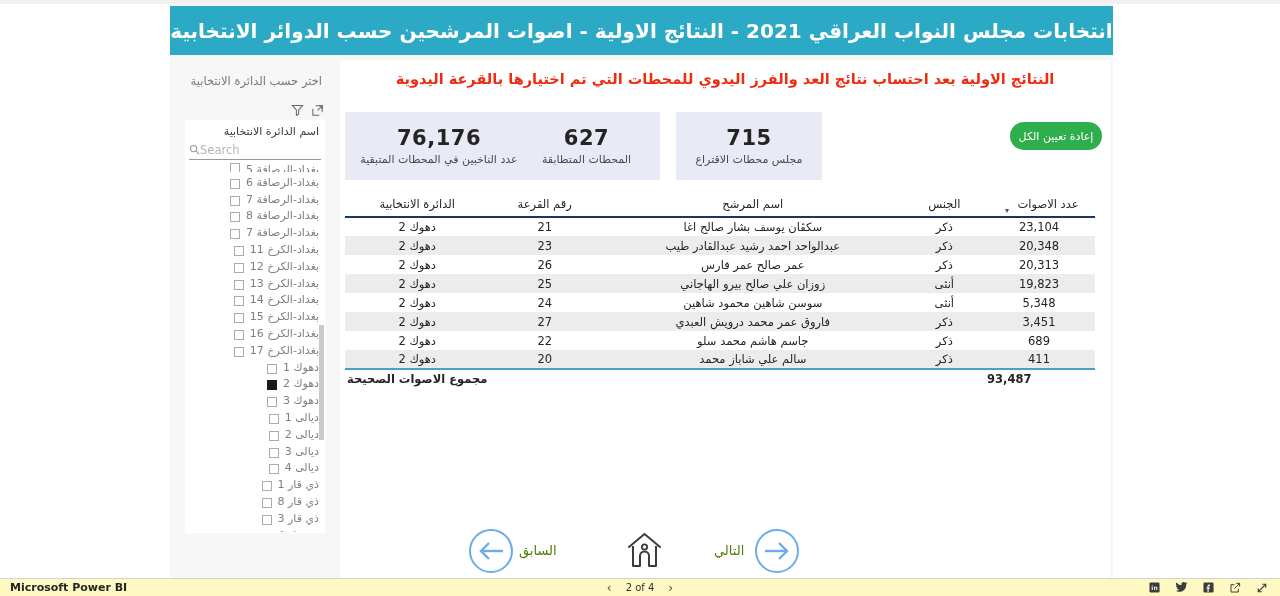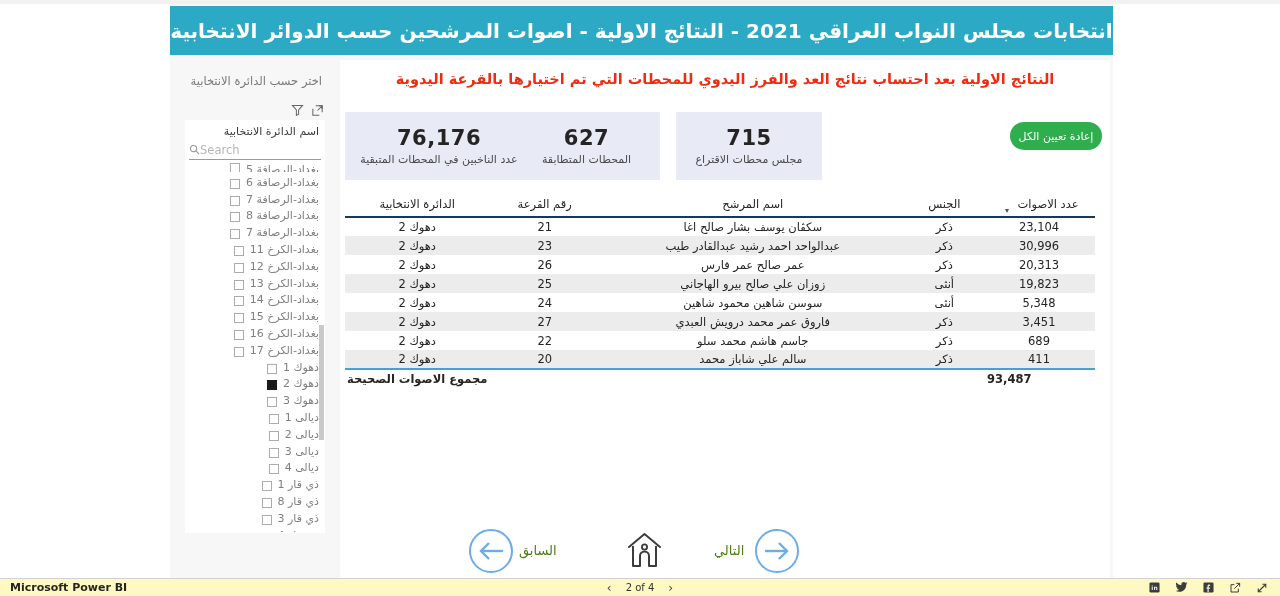--- a/index.html
+++ b/index.html
@@ -286,21 +286,21 @@
 
         <tr>
           <td class="c-votes">23,104</td>
           <td class="c-gender">ذكر</td>
           <td class="c-name">سكڤان يوسف بشار صالح اغا</td>
           <td class="c-lottery">21</td>
           <td class="c-district">دهوك 2</td>
         </tr>
 
         <tr>
-          <td class="c-votes">30,996</td>
+          <td class="c-votes">20,348</td>
           <td class="c-gender">ذكر</td>
           <td class="c-name">عبدالواحد احمد رشيد عبدالقادر طيب</td>
           <td class="c-lottery">23</td>
           <td class="c-district">دهوك 2</td>
         </tr>
 
         <tr>
           <td class="c-votes">20,313</td>
           <td class="c-gender">ذكر</td>
           <td class="c-name">عمر صالح عمر فارس</td>

